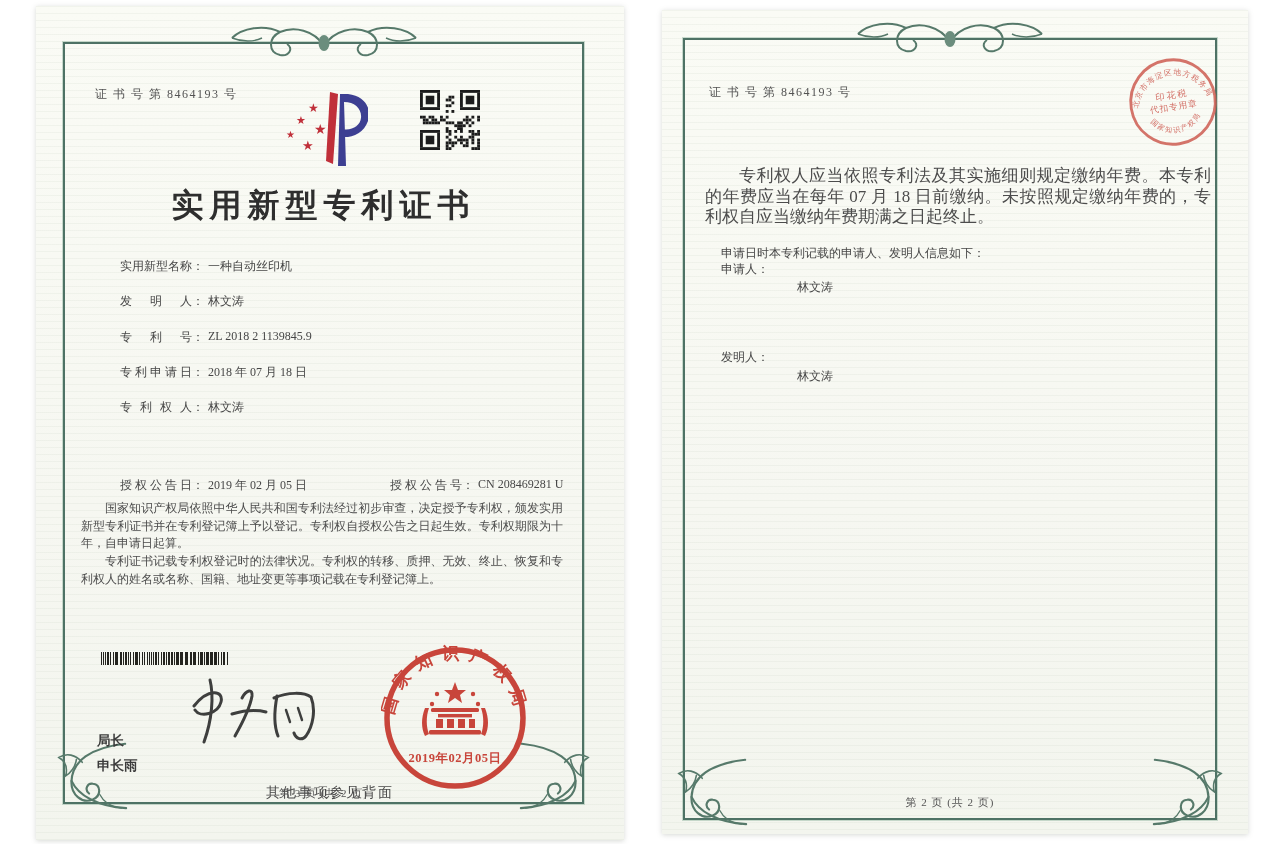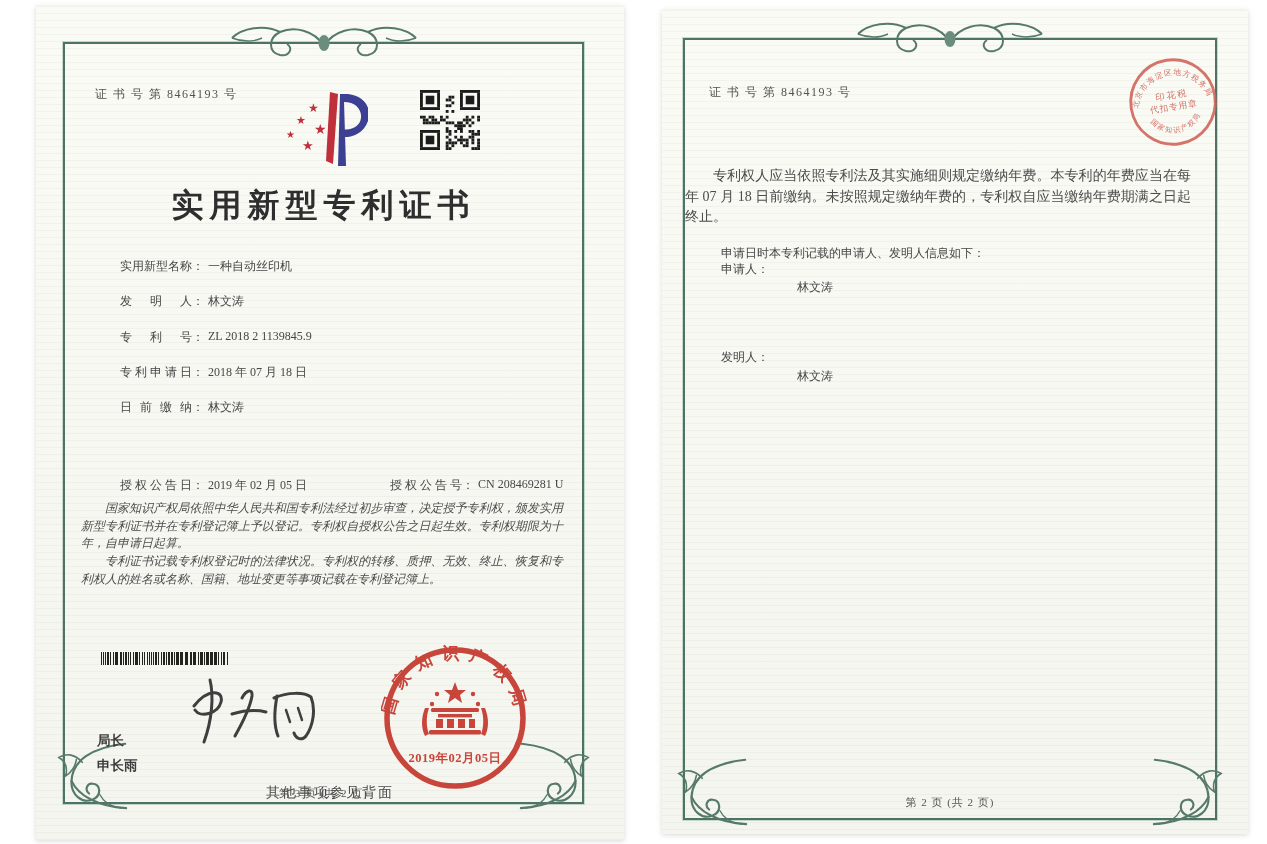--- a/index.html
+++ b/index.html
@@ -37,34 +37,34 @@
     position:absolute;top:140px;left:0;right:0;text-align:center;
     font-size:32px;font-weight:700;letter-spacing:6px;color:#2e2e2e;
   }
   .frow{position:absolute;left:32px;font-size:12px;color:#464646;white-space:nowrap;}
   .flabel{display:inline-block;width:72px;text-align:justify;text-align-last:justify;vertical-align:top;margin-left:23px;}
   .fcolon{vertical-align:top;}
   .fval{margin-left:4px;vertical-align:top;}
   .addr-val{display:inline-block;margin-left:4px;white-space:normal;width:360px;vertical-align:top;line-height:17px;}
   .grant2{margin-left:60px;}
   .para{position:absolute;left:16px;width:482px;font-size:12px;line-height:17.5px;
-        text-indent:2em;color:#4c4c4c;text-align:justify;font-style:italic;}
+        text-indent:2em;color:#4c4c4c;text-align:justify;}
   .barcode{position:absolute;left:36px;top:608px;width:150px;height:13px;display:flex;align-items:stretch;}
   .barcode i{display:block;background:#24241f;height:100%;}
   .officer{position:absolute;left:32px;top:684px;font-size:13.5px;font-weight:600;color:#3b3b3b;line-height:25px;}
   .signature{position:absolute;left:115px;top:626px;}
   .seal{position:absolute;left:316px;top:600px;}
   .page-footer{position:absolute;left:0;right:0;text-align:center;font-size:11px;
                letter-spacing:1px;color:#555;}
   #frame1 .page-footer{top:742px;}
   #frame2 .page-footer{top:755px;}
   .back-note{position:absolute;left:0;right:0;top:778px;text-align:center;
              font-size:14px;letter-spacing:2px;color:#4a4a4a;}
   .stamp{position:absolute;left:440px;top:14px;transform:rotate(-9deg);opacity:.88;}
-  .annuity{position:absolute;left:0;top:126px;width:506px;font-size:14px;line-height:20.5px;
+  .annuity{position:absolute;left:20px;top:126px;width:506px;font-size:17px;line-height:20.5px;
            text-indent:2em;color:#4c4c4c;text-align:justify;}
   .info-line{position:absolute;font-size:12px;color:#464646;}
   .name-line{position:absolute;font-size:12px;color:#464646;}
 </style>
 </head>
 <body>
 
 <div class="paper" id="paper1">
   <div class="frame" id="frame1">
 
@@ -224,21 +224,21 @@
     <div class="frow" style="top:249px">
       <span class="flabel">发明人</span><span class="fcolon">：</span><span class="fval">林文涛</span>
     </div>
     <div class="frow" style="top:285px">
       <span class="flabel">专利号</span><span class="fcolon">：</span><span class="fval">ZL 2018 2 1139845.9</span>
     </div>
     <div class="frow" style="top:320px">
       <span class="flabel">专利申请日</span><span class="fcolon">：</span><span class="fval">2018 年 07 月 18 日</span>
     </div>
     <div class="frow" style="top:355px">
-      <span class="flabel">日前缴纳</span><span class="fcolon">：</span><span class="fval">林文涛</span>
+      <span class="flabel">专利权人</span><span class="fcolon">：</span><span class="fval">林文涛</span>
     </div>
     <div class="frow" style="top:433px">
       <span class="flabel">授权公告日</span><span class="fcolon">：</span><span class="fval">2019 年 02 月 05 日</span><span class="grant2"><span class="flabel">授权公告号</span><span class="fcolon">：</span><span class="fval">CN 208469281 U</span></span>
     </div>
 
     <div class="para" style="top:456px">国家知识产权局依照中华人民共和国专利法经过初步审查，决定授予专利权，颁发实用新型专利证书并在专利登记簿上予以登记。专利权自授权公告之日起生效。专利权期限为十年，自申请日起算。</div>
     <div class="para" style="top:509px">专利证书记载专利权登记时的法律状况。专利权的转移、质押、无效、终止、恢复和专利权人的姓名或名称、国籍、地址变更等事项记载在专利登记簿上。</div>
 
     <div class="barcode" id="barcode">
         <i style="width:1px;margin-right:1px"></i>

